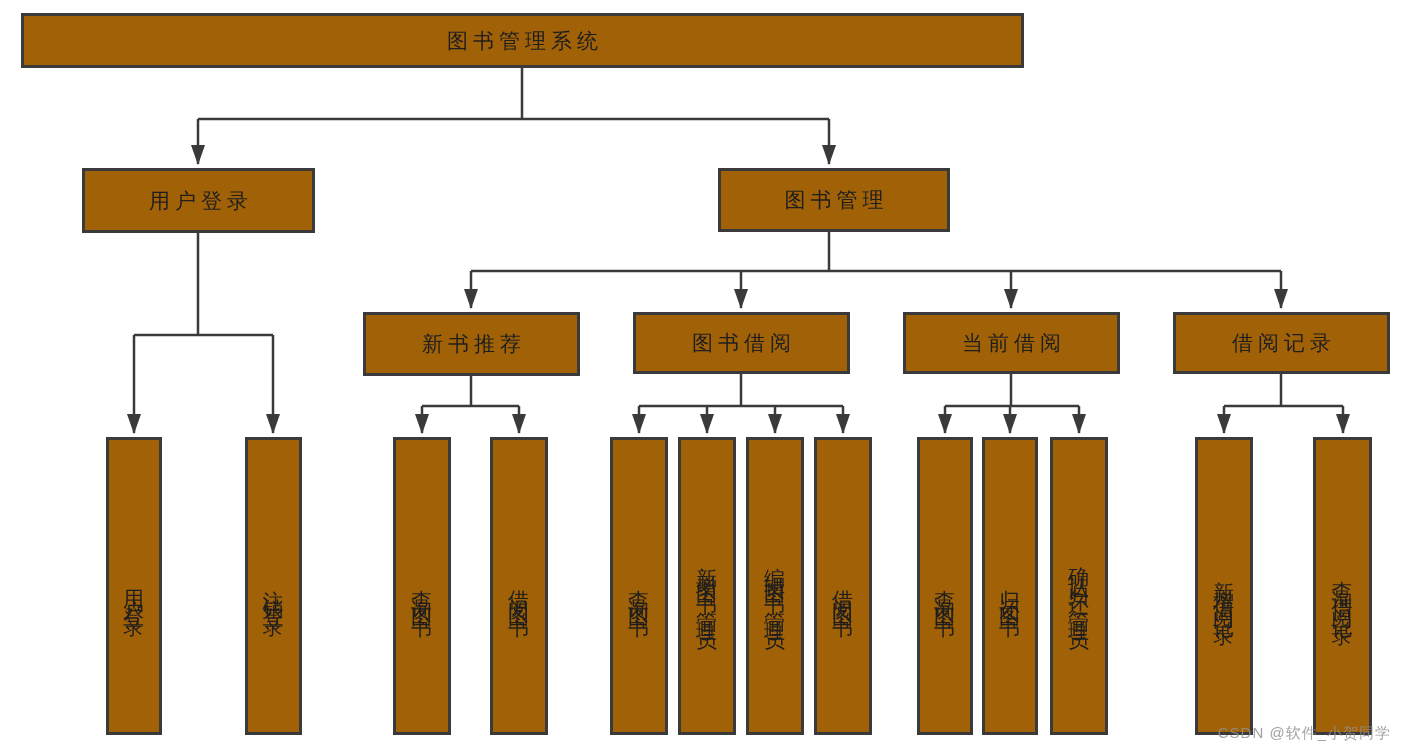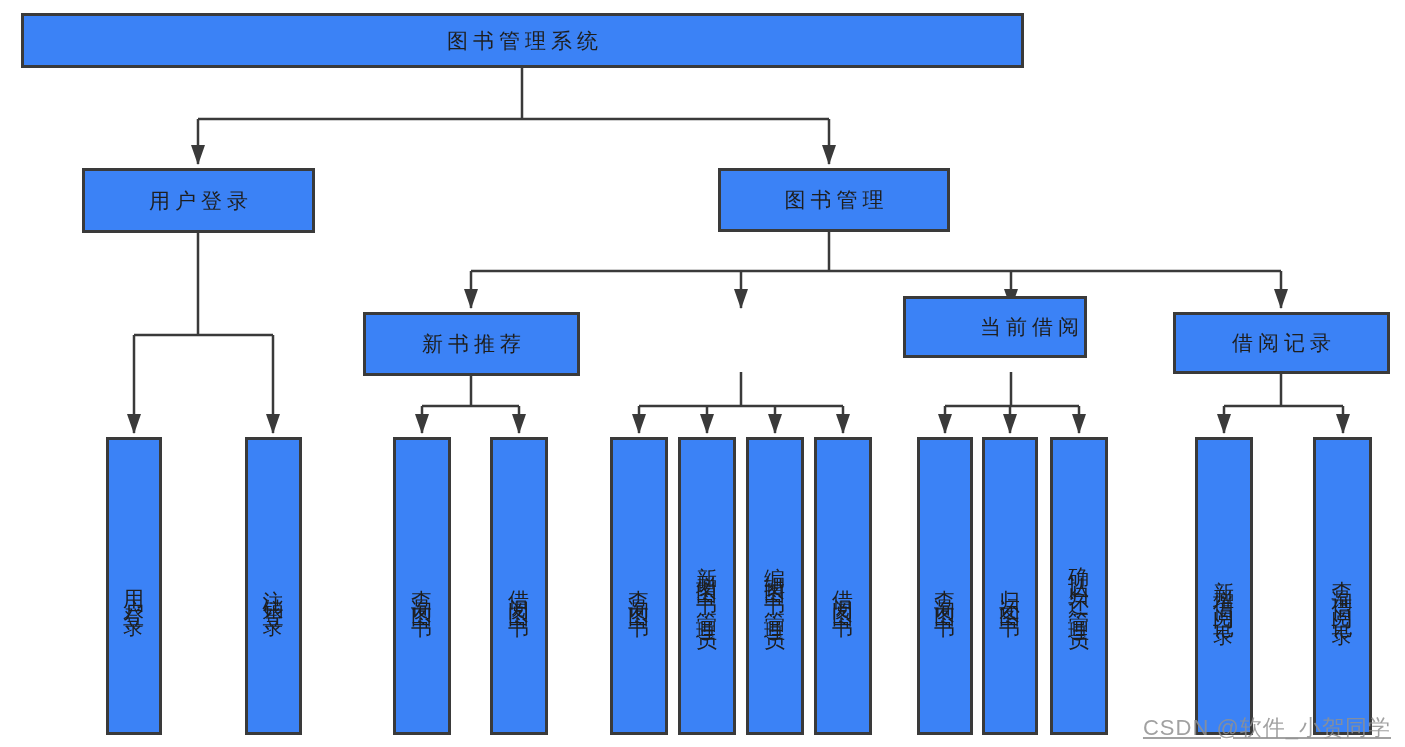--- a/index.html
+++ b/index.html
@@ -8,21 +8,21 @@
     background: #ffffff;
     position: relative;
     overflow: hidden;
     font-family: "Liberation Sans", "DejaVu Sans", sans-serif;
   }
   #diagram { position: absolute; left: 0; top: 0; width: 1405px; height: 747px; }
   #connectors { position: absolute; left: 0; top: 0; pointer-events: none; }
 
   .node {
     position: absolute;
-    background: #3b82f6;
+    background: #a16207;
     border: 3px solid #3a3a3a;
     box-sizing: border-box;
     display: flex;
     align-items: center;
     justify-content: center;
     color: #1e1e1e;
   }
   .h-node { font-size: 21px; letter-spacing: 5px; white-space: nowrap; }
   .h-node span { margin-left: 5px; } 
   .v-node { font-size: 21px; }
@@ -32,45 +32,44 @@
     margin-top: 9px; 
     line-height: 1;
   }
 
   
   .p1  { left: 21px;   top: 13px;  width: 1003px; height: 55px; }
   .p2  { left: 82px;   top: 168px; width: 233px;  height: 65px; }
   .p3  { left: 718px;  top: 168px; width: 232px;  height: 64px; }
   .p4  { left: 363px;  top: 312px; width: 217px;  height: 64px; }
   .p5  { left: 633px;  top: 312px; width: 217px;  height: 62px; }
-  .p6  { left: 903px;  top: 296px; width: 184px;  height: 62px; justify-content: flex-end; }
+  .p6  { left: 903px;  top: 312px; width: 217px;  height: 62px; }
   .p7  { left: 1173px; top: 312px; width: 217px;  height: 62px; }
   .p8  { left: 106px;  top: 437px; width: 56px;   height: 298px; }
   .p9  { left: 245px;  top: 437px; width: 57px;   height: 298px; }
   .p10 { left: 393px;  top: 437px; width: 58px;   height: 298px; }
   .p11 { left: 490px;  top: 437px; width: 58px;   height: 298px; }
   .p12 { left: 610px;  top: 437px; width: 58px;   height: 298px; }
   .p13 { left: 678px;  top: 437px; width: 58px;   height: 298px; }
   .p14 { left: 746px;  top: 437px; width: 58px;   height: 298px; }
   .p15 { left: 814px;  top: 437px; width: 58px;   height: 298px; }
   .p16 { left: 917px;  top: 437px; width: 56px;   height: 298px; }
   .p17 { left: 982px;  top: 437px; width: 56px;   height: 298px; }
   .p18 { left: 1050px; top: 437px; width: 58px;   height: 298px; }
   .p19 { left: 1195px; top: 437px; width: 58px;   height: 298px; }
   .p20 { left: 1313px; top: 437px; width: 59px;   height: 298px; }
 
   #watermark {
     position: absolute;
     right: 14px;
     bottom: 4px;
-    font-size: 22px;
+    font-size: 15px;
     color: rgba(145,145,145,0.85);
     letter-spacing: 1px;
     white-space: nowrap;
-    text-decoration: underline;
   }
 </style>
 </head>
 <body>
 
 <div id="diagram">
 
   <svg id="connectors" width="1405" height="747" viewBox="0 0 1405 747" xmlns="http://www.w3.org/2000/svg">
     <defs>
       <marker id="arrow" markerUnits="userSpaceOnUse" markerWidth="20" markerHeight="14" viewBox="0 0 20 14" refX="19" refY="7" orient="auto">
@@ -135,20 +134,23 @@
   <div class="node h-node p2">
     <span>用户登录</span>
   </div>
   <div class="node h-node p3">
     <span>图书管理</span>
   </div>
 
   <div class="node h-node p4">
     <span>新书推荐</span>
   </div>
+  <div class="node h-node p5">
+    <span>图书借阅</span>
+  </div>
   <div class="node h-node p6">
     <span>当前借阅</span>
   </div>
   <div class="node h-node p7">
     <span>借阅记录</span>
   </div>
 
   <div class="node v-node p8">
     <span>用户登录</span>
   </div>

